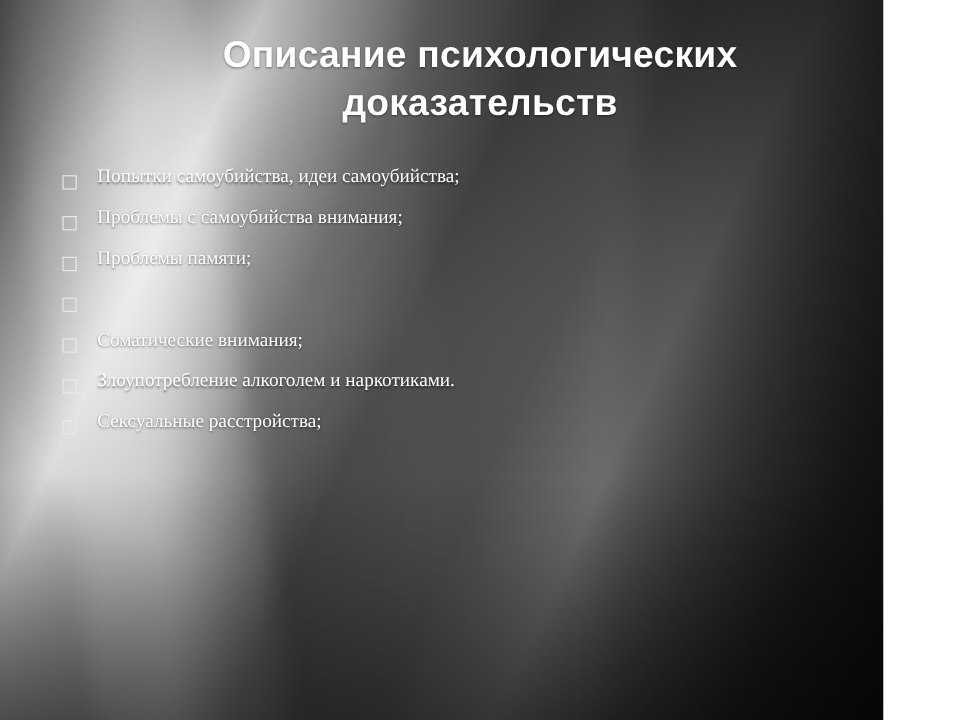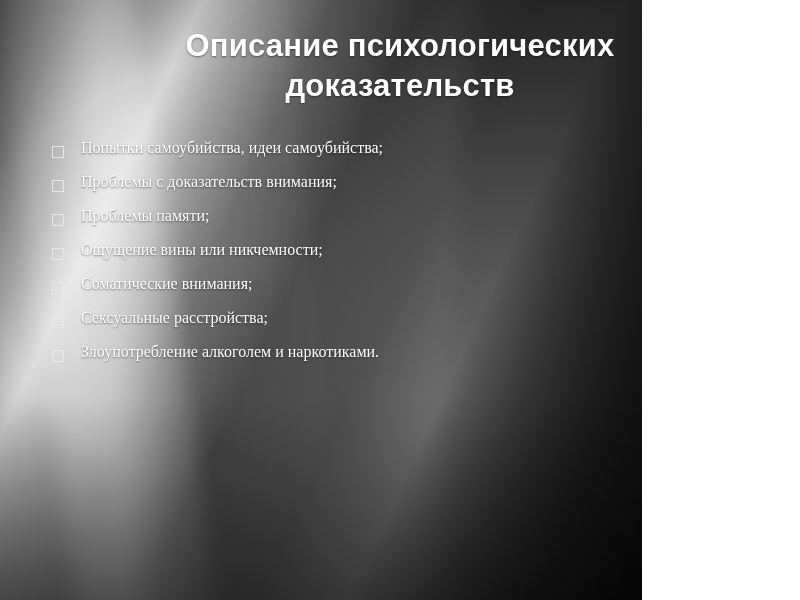--- a/index.html
+++ b/index.html
@@ -8,21 +8,21 @@
   }
   body {
     width: 800px;
     height: 600px;
     overflow: hidden;
     font-family: "Liberation Sans", sans-serif;
   }
 
   .slide {
     position: relative;
-    width: 642px;
+    width: 736px;
     height: 600px;
     background-color: #4a4a4a;
     overflow: hidden;
   }
 
   
   .bg-base {
     position: absolute;
     inset: 0;
     background:
@@ -151,38 +151,37 @@
 
     <div class="title">Описание психологических доказательств</div>
 
     <ul class="bullet-list">
       <li class="bullet-item">
         <span class="bullet-marker"></span>
         <span class="bullet-text">Попытки самоубийства, идеи самоубийства;</span>
       </li>
       <li class="bullet-item">
         <span class="bullet-marker"></span>
-        <span class="bullet-text">Проблемы с доказательств внимания;</span>
+        <span class="bullet-text">Проблемы с самоубийства внимания;</span>
       </li>
       <li class="bullet-item">
         <span class="bullet-marker"></span>
         <span class="bullet-text">Проблемы памяти;</span>
       </li>
       <li class="bullet-item">
         <span class="bullet-marker"></span>
-        <span class="bullet-text">Ощущение вины или никчемности;</span>
       </li>
       <li class="bullet-item">
         <span class="bullet-marker"></span>
         <span class="bullet-text">Соматические внимания;</span>
       </li>
       <li class="bullet-item">
         <span class="bullet-marker"></span>
-        <span class="bullet-text">Сексуальные расстройства;</span>
+        <span class="bullet-text">Злоупотребление алкоголем и наркотиками.</span>
       </li>
       <li class="bullet-item">
         <span class="bullet-marker"></span>
-        <span class="bullet-text">Злоупотребление алкоголем и наркотиками.</span>
+        <span class="bullet-text">Сексуальные расстройства;</span>
       </li>
     </ul>
 
   </div>
 </div>
 
 </body></html>

